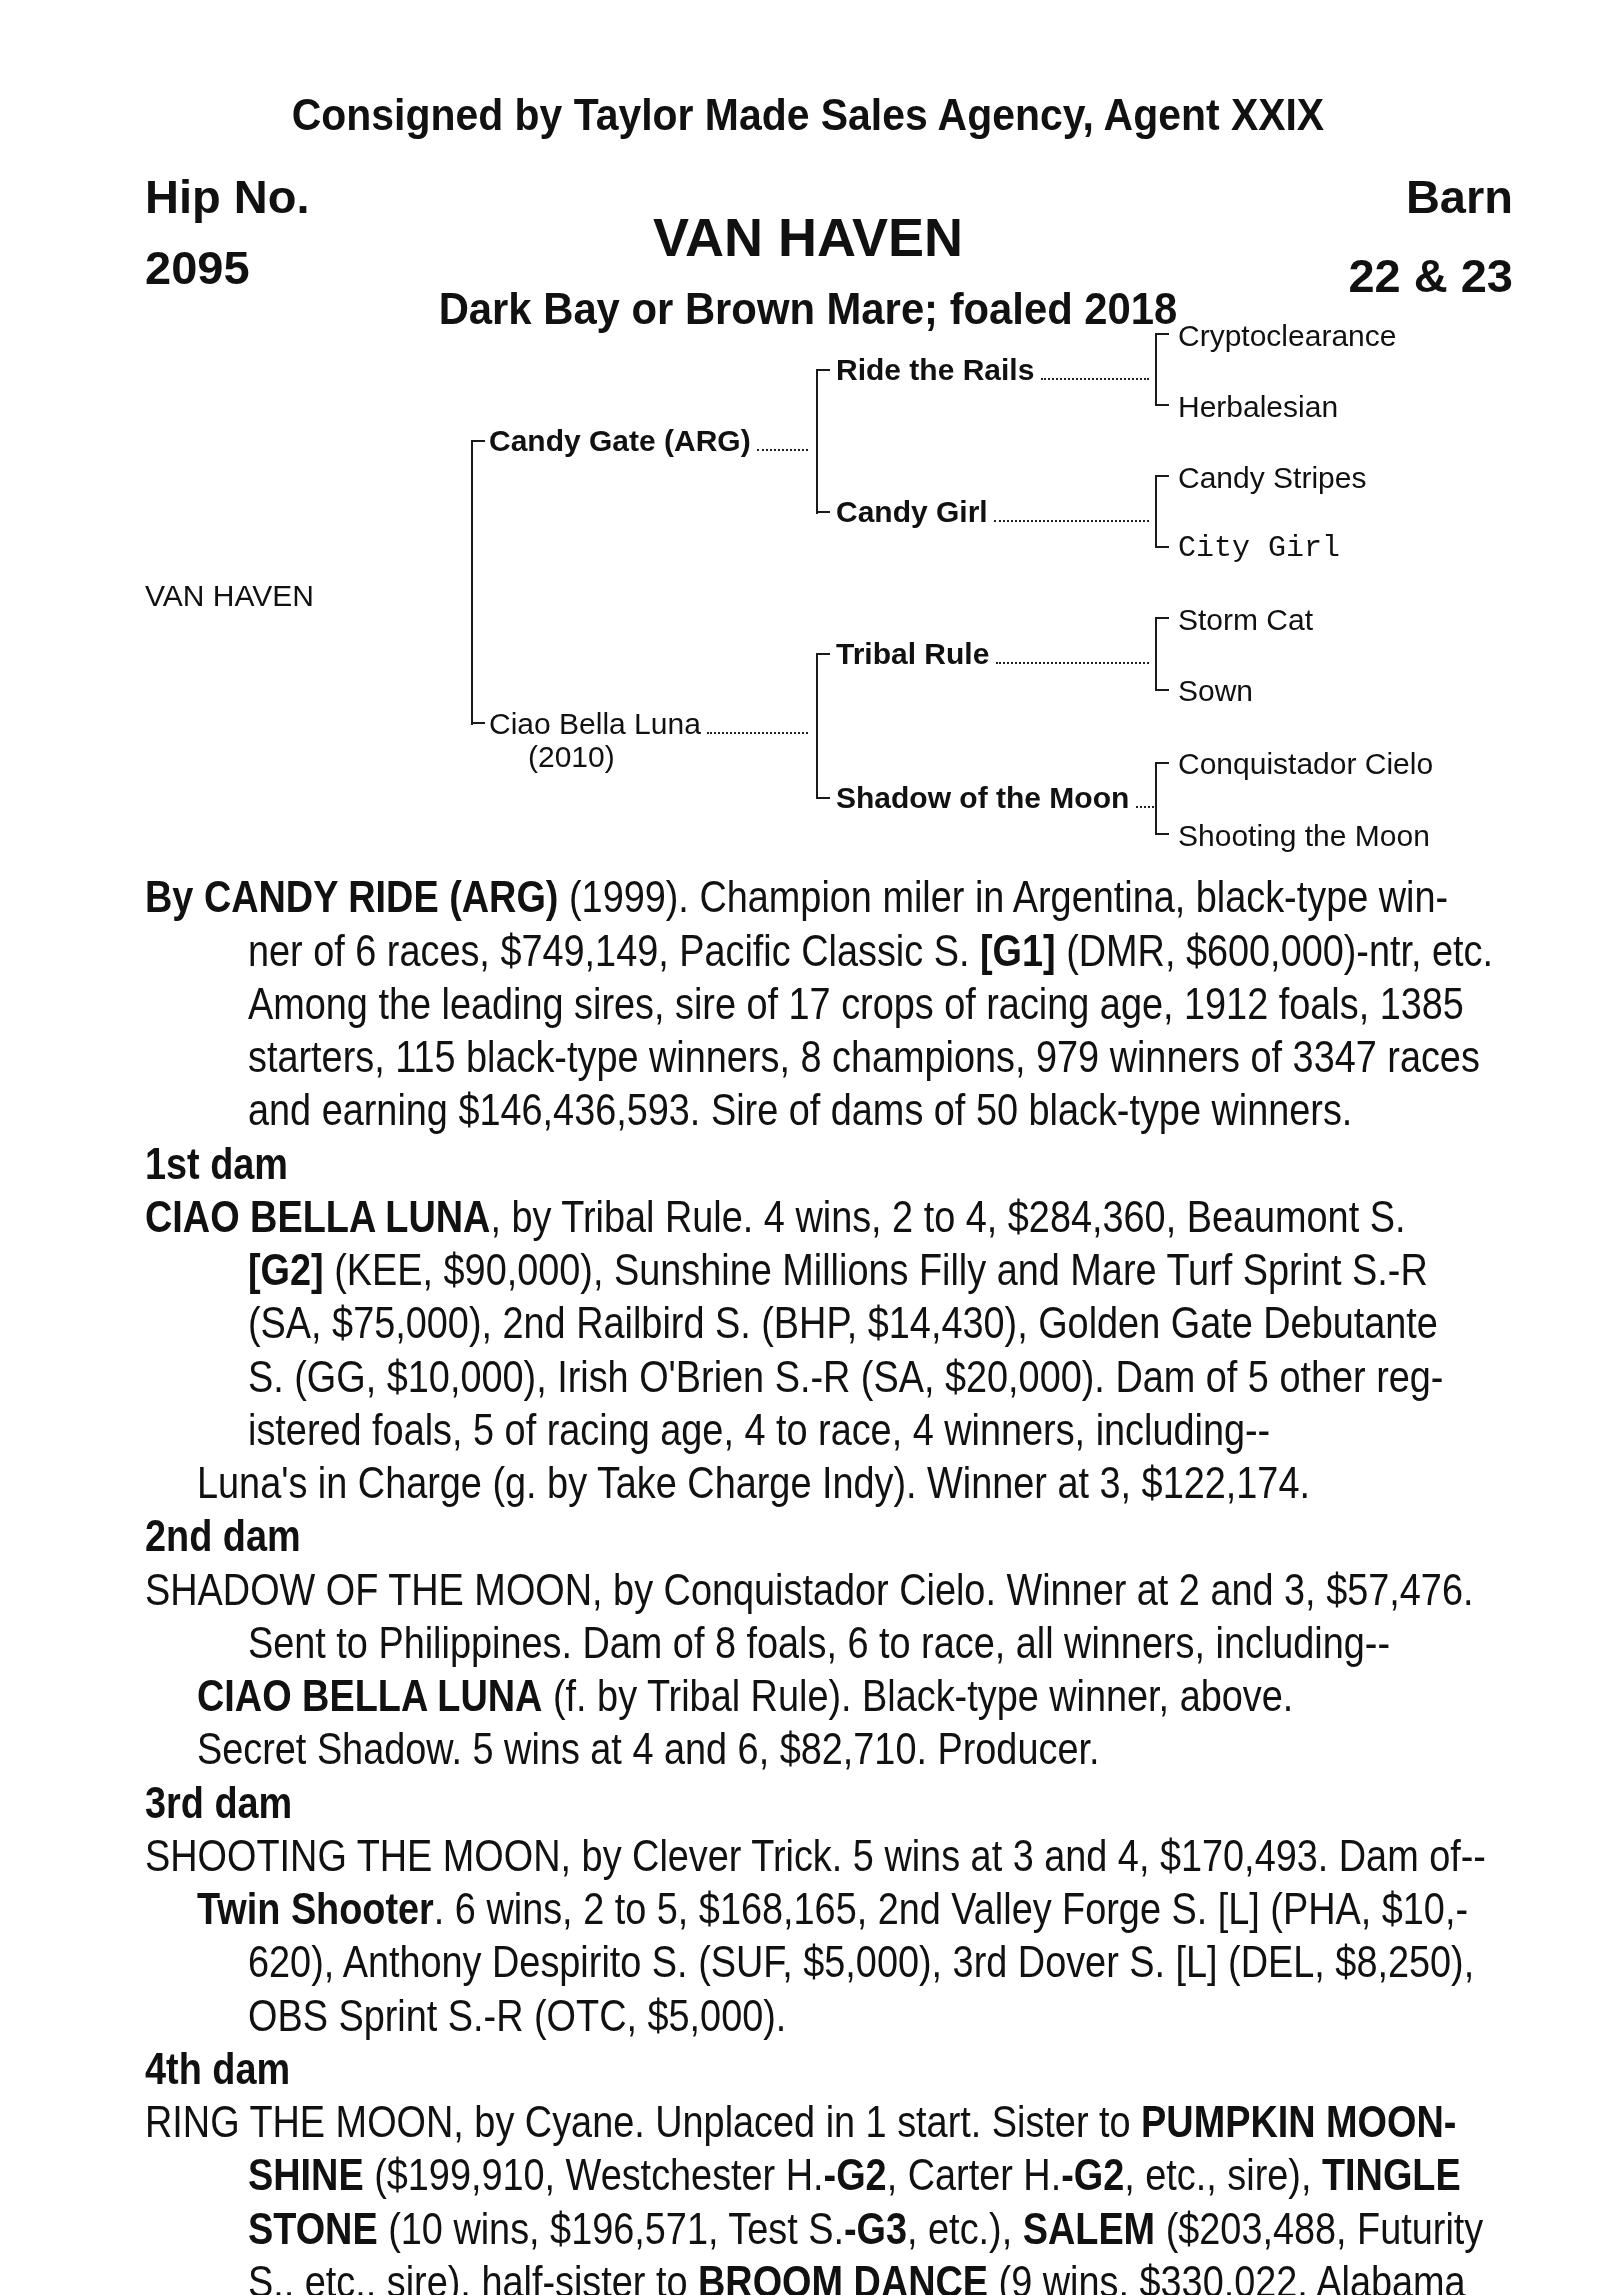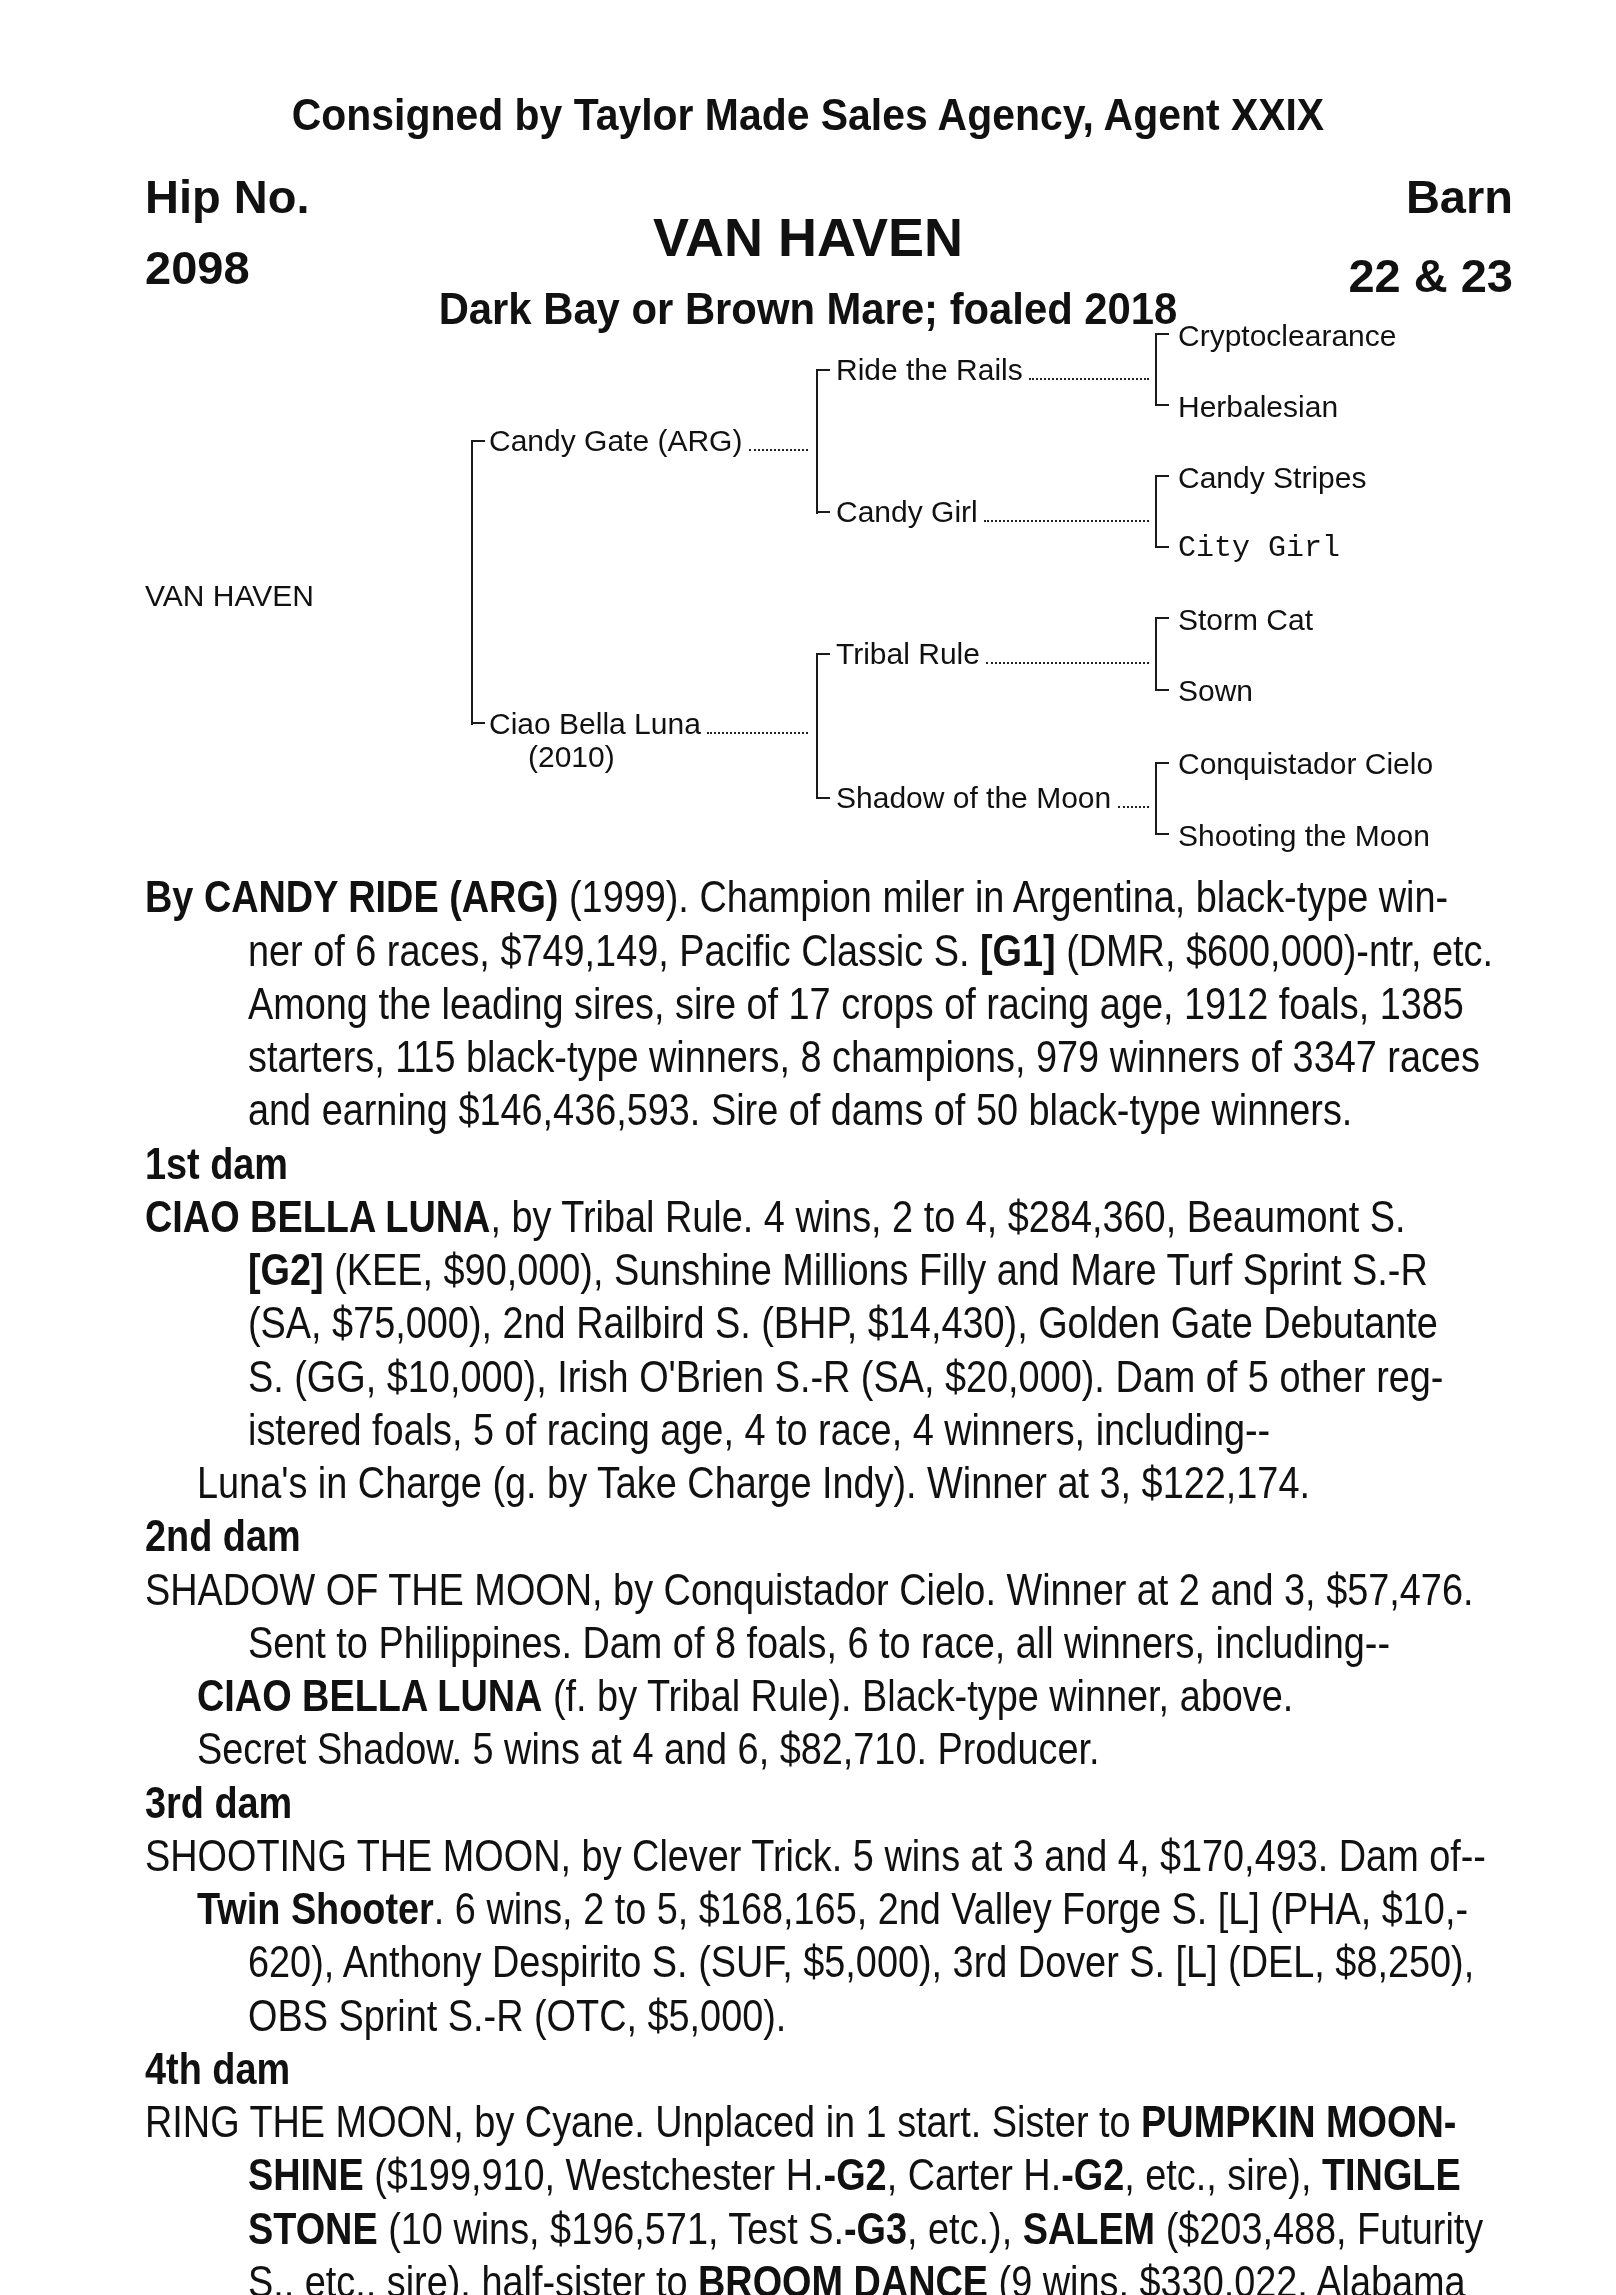--- a/index.html
+++ b/index.html
@@ -20,38 +20,38 @@
   #description{top:284px;font-size:44px;font-weight:700;transform:scaleX(0.95);transform-origin:center top;}
   .hip-block{position:absolute;left:145px;white-space:pre;font-weight:700;}
   #hip-label{top:169px;font-size:47px;}
   #hip-number{top:240px;font-size:47px;}
   .barn-block{position:absolute;right:103px;text-align:right;white-space:pre;font-weight:700;}
   #barn-label{top:169px;font-size:47px;margin-left:31px;}
   #barn-number{top:248px;font-size:47px;}
   
   .pname3{position:absolute;font-size:30px;line-height:33px;white-space:pre;}
   .pnode{position:absolute;display:flex;align-items:flex-end;height:33px;font-size:30px;line-height:33px;white-space:pre;}
-  .pnode .nm{flex:0 0 auto;}
+  .pnode .nm{flex:0 0 auto;font-weight:bold;}
   .leader{flex:1 1 auto;border-bottom:2.8px dotted #222;margin:0 4.6px 6.4px 6.4px;min-width:18.4px;}
   .proot{position:absolute;font-size:30px;line-height:33px;white-space:pre;}
   .dam2{position:absolute;font-size:30px;line-height:33px;white-space:pre;}
   .dam2 .row1{display:flex;align-items:flex-end;height:33px;}
   .dam2 .row2{padding-left:39px;height:33px;}
   .vline{position:absolute;width:2.3px;background:#1a1a1a;}
   .tick{position:absolute;height:2.3px;width:13.8px;background:#1a1a1a;}
   
   .bline{position:absolute;font-size:44px;line-height:49px;white-space:pre;transform:scaleX(0.86);transform-origin:left top;}
 </style>
 </head>
 <body>
 
 <div id="page">
   <div class="center-line" id="consigned">Consigned by Taylor Made Sales Agency, Agent XXIX</div>
   <div class="hip-block" id="hip-label">Hip No.</div>
-  <div class="hip-block" id="hip-number">2098</div>
+  <div class="hip-block" id="hip-number">2095</div>
   <div class="barn-block" id="barn-label">Barn</div>
   <div class="barn-block" id="barn-number">22 &amp; 23</div>
   <div class="center-line" id="horse-name">VAN HAVEN</div>
   <div class="center-line" id="description">Dark Bay or Brown Mare; foaled 2018</div>
   <div id="pedigree">
       <div class="proot" style="left: 145px; top: 579px;">VAN HAVEN</div>
       <div class="pnode" style="left: 489px; top: 424px; width: 324px;"><span class="nm">Candy Gate (ARG)</span><span class="leader"></span></div>
       <div class="dam2" style="left: 489px; top: 707px; width: 324px;"><div class="row1"><span class="nm">Ciao Bella Luna</span><span class="leader"></span></div><div class="row2">(2010)</div></div>
       <div class="pnode" style="left: 836px; top: 353px; width: 318px;"><span class="nm">Ride the Rails</span><span class="leader"></span></div>
       <div class="pnode" style="left: 836px; top: 495px; width: 318px;"><span class="nm">Candy Girl</span><span class="leader"></span></div>

